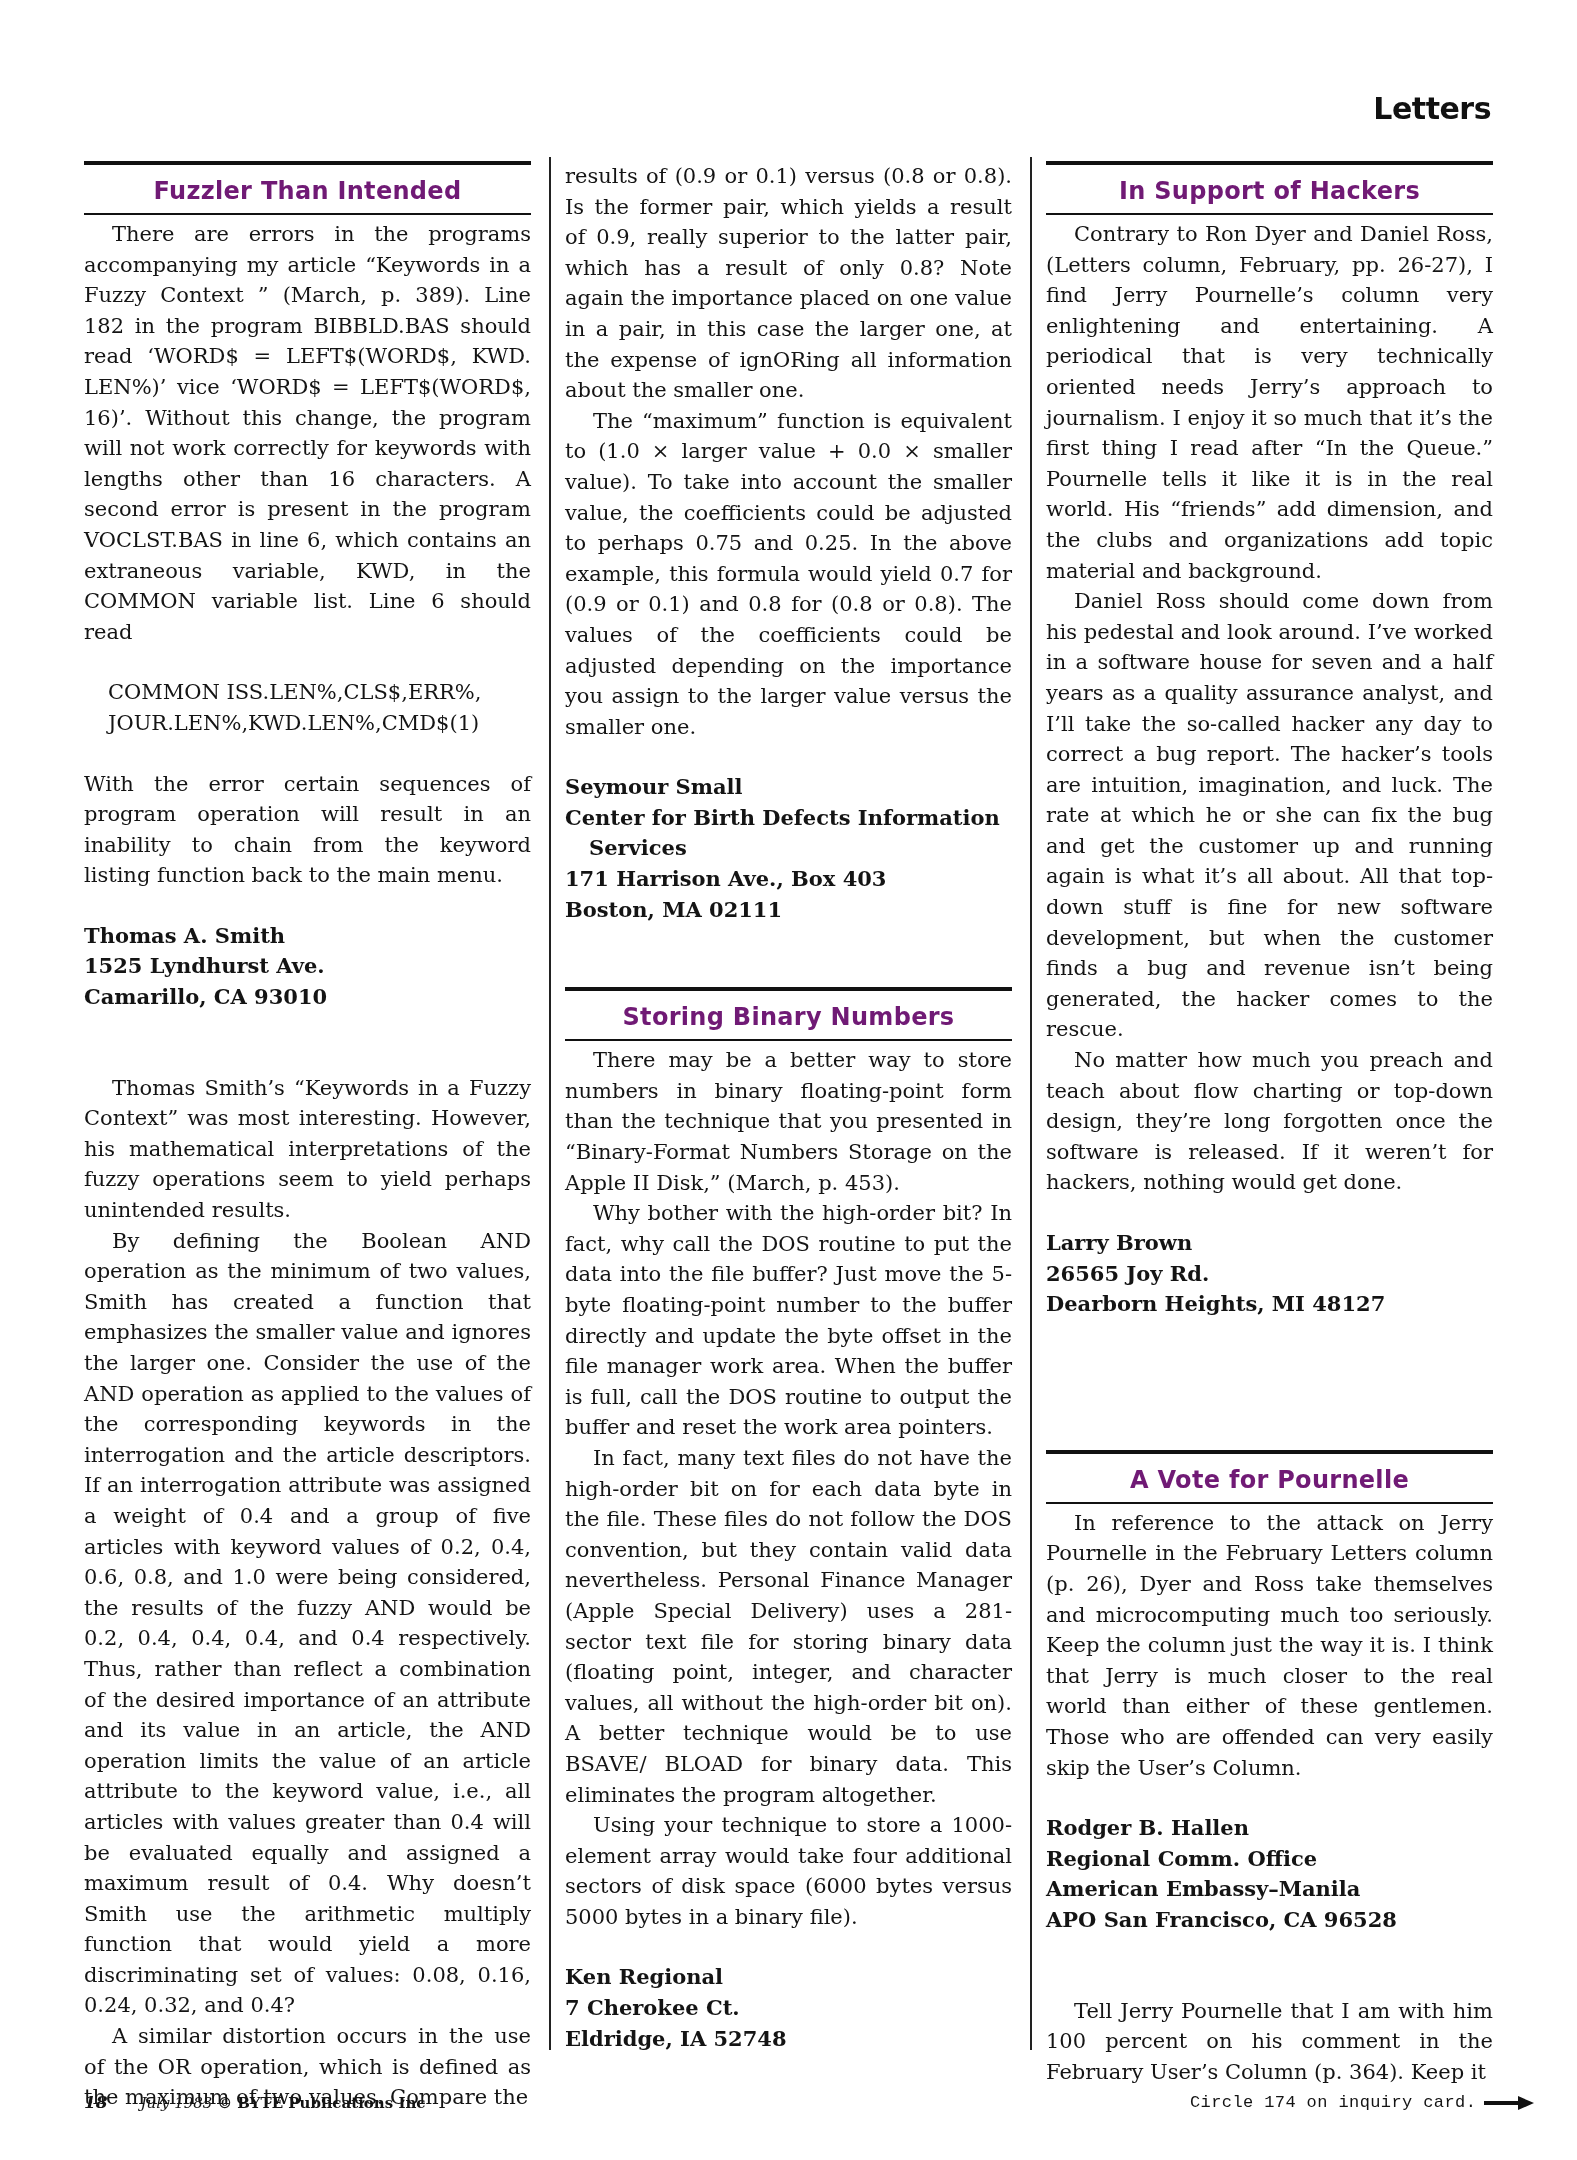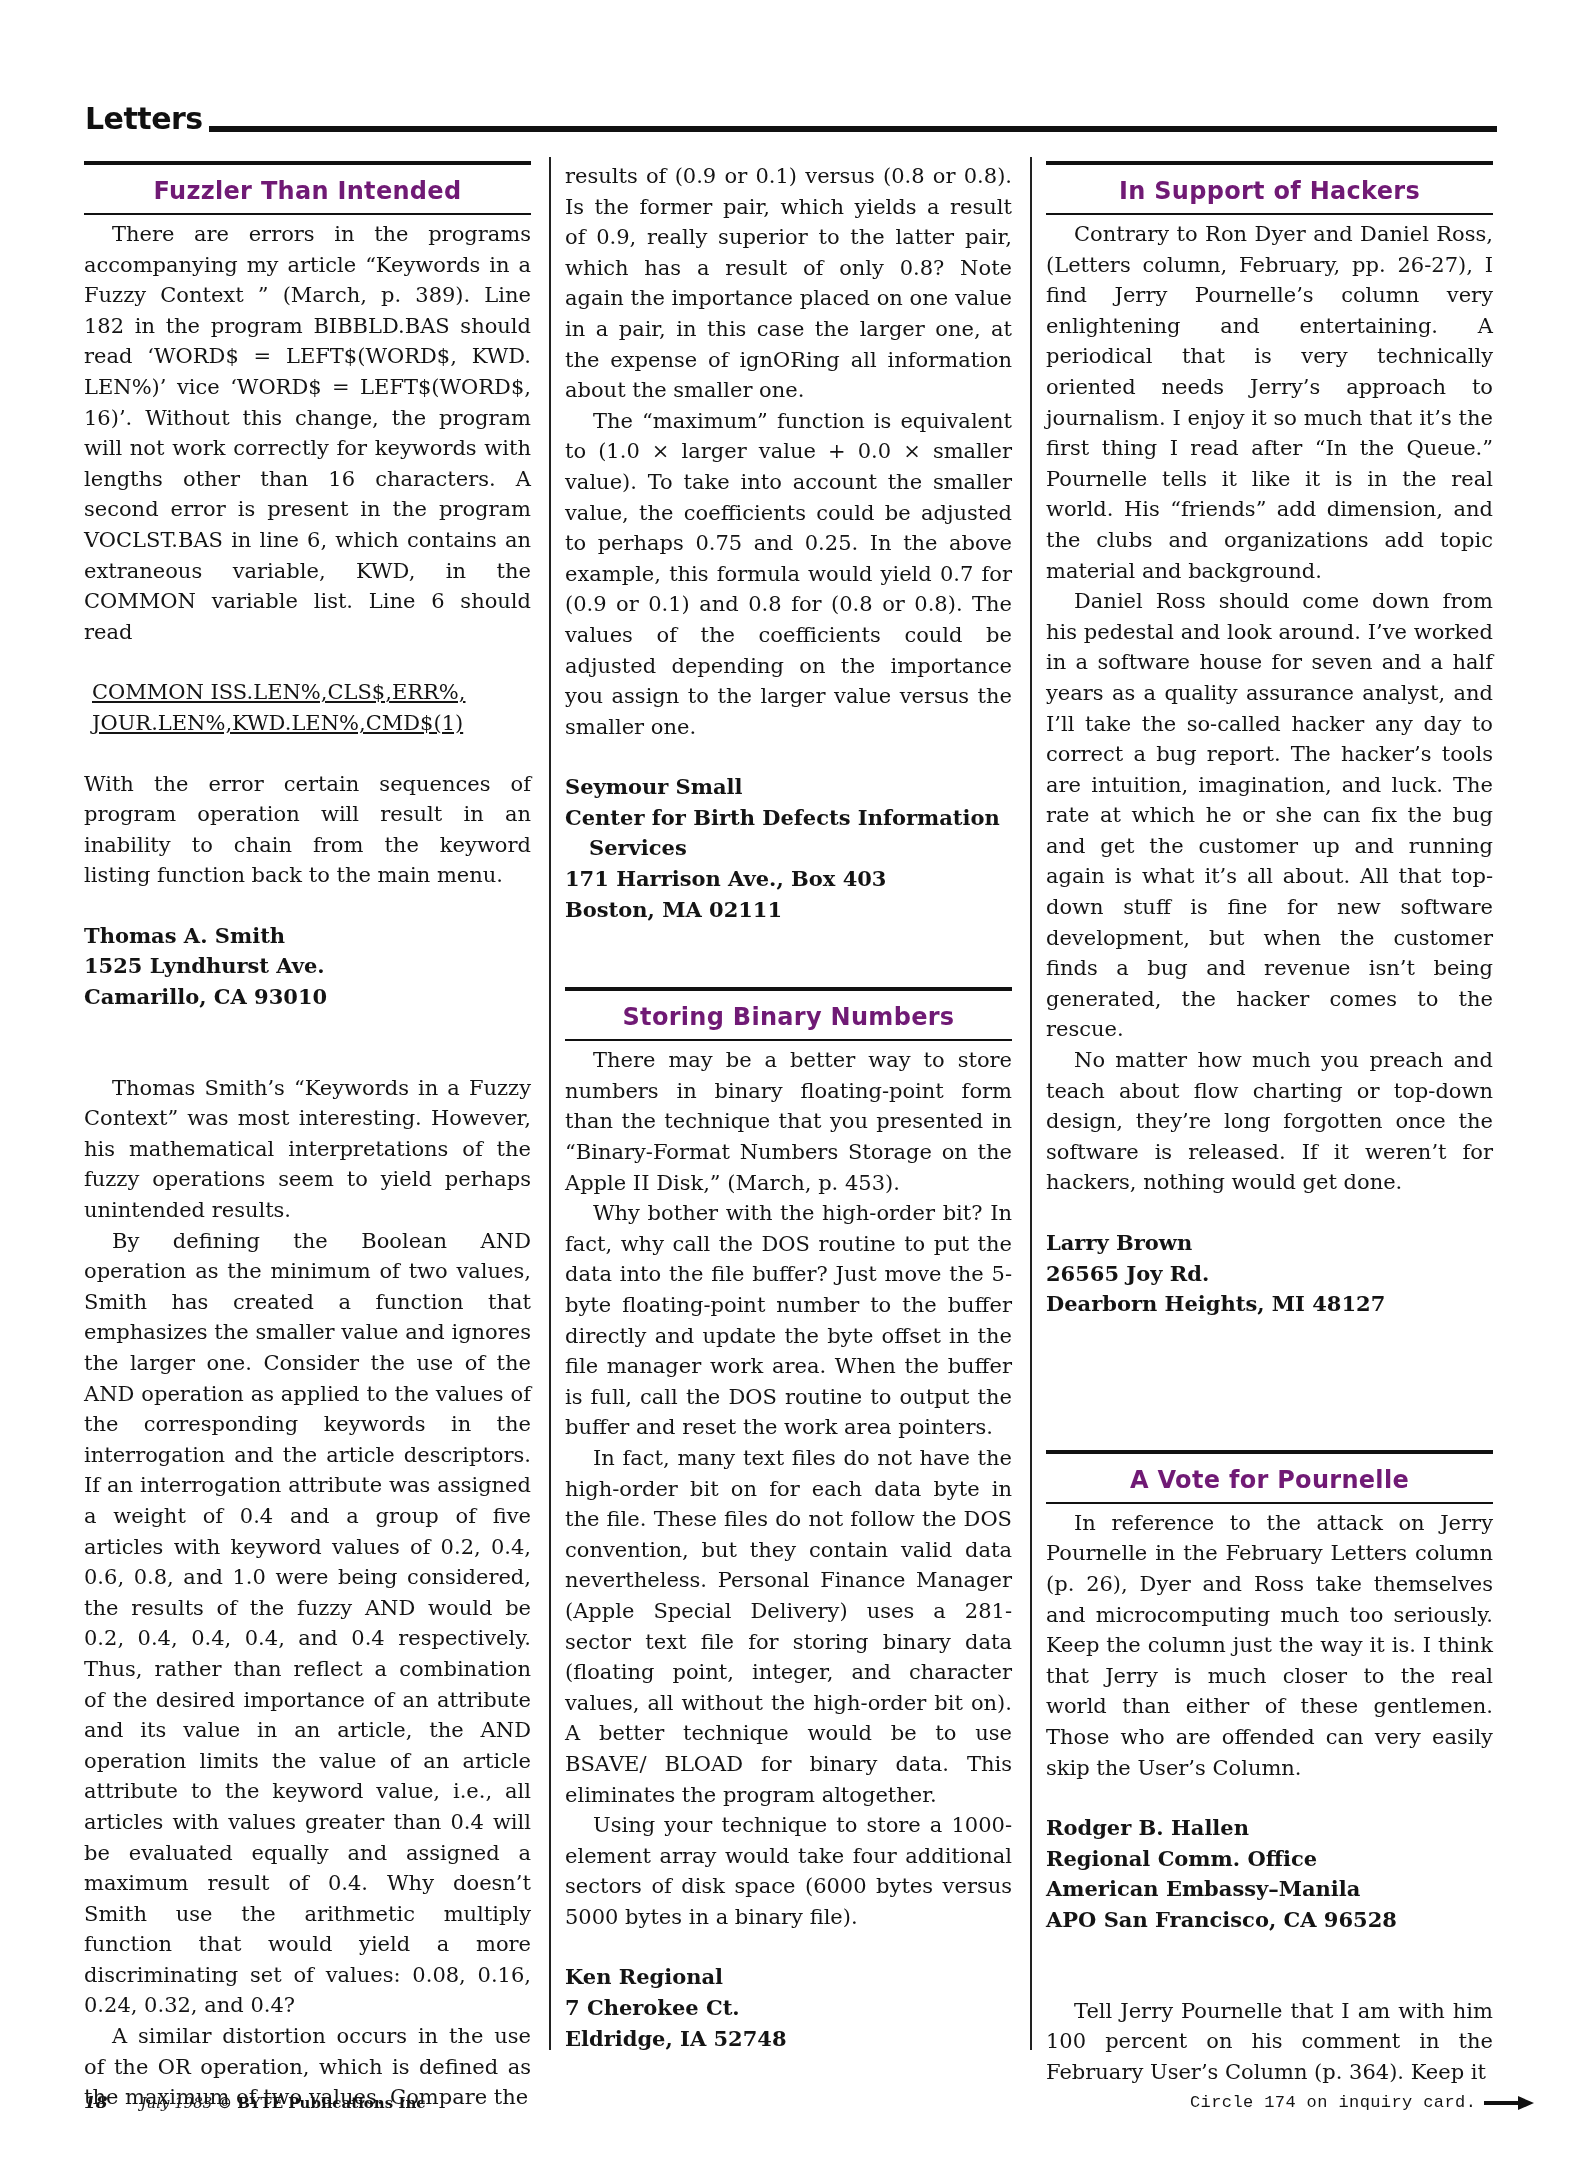--- a/index.html
+++ b/index.html
@@ -3,21 +3,21 @@
 <meta charset="utf-8">
 <style>
   html, body { margin: 0; padding: 0; background: #ffffff; }
   body {
     width: 1577px; height: 2160px; position: relative; overflow: hidden;
     color: #141414;
     font-family: "DejaVu Serif", "Liberation Serif", serif;
   }
   .masthead {
     position: absolute; left: 85px; top: 92px; width: 1412px; height: 44px;
-    display: flex; align-items: flex-end;
+    display: flex; align-items: flex-end; flex-direction: column;
   }
   .masthead-title {
     font-family: "DejaVu Sans", "Liberation Sans", sans-serif;
     font-weight: bold; font-size: 30px; letter-spacing: -0.5px; line-height: 34px;
     margin-right: 6px; color: #111;
   }
   .masthead-rule {
     flex: 1; height: 6px; background: #111; margin-bottom: 4px;
   }
   .col {
@@ -35,21 +35,21 @@
     font-family: "DejaVu Sans", "Liberation Sans", sans-serif;
     font-weight: bold; font-size: 24px; text-align: center;
     line-height: 28px; padding: 12px 0 8px 0; letter-spacing: 0.3px; color: #701a75;
   }
   p {
     margin: 0; font-size: 21px; line-height: 30.6px; text-align: justify;
     hyphens: manual;
   }
   p.indent { text-indent: 28px; }
   .code-block {
-    margin: 30px 0 30px 8px; font-size: 21px; line-height: 30.6px; text-decoration: underline;
+    margin: 30px 0 30px 24px; font-size: 21px; line-height: 30.6px;
   }
   .sig {
     margin-top: 30px; font-size: 21px; line-height: 30.6px; font-weight: bold;
   }
   .sig .sig-line { display: block; }
   .sig .cont { padding-left: 24px; }
   .gap-lg { height: 60px; }
   .footer-left {
     position: absolute; left: 84px; top: 2092px; font-size: 15px; font-style: italic;
     font-family: "DejaVu Serif", "Liberation Serif", serif;

